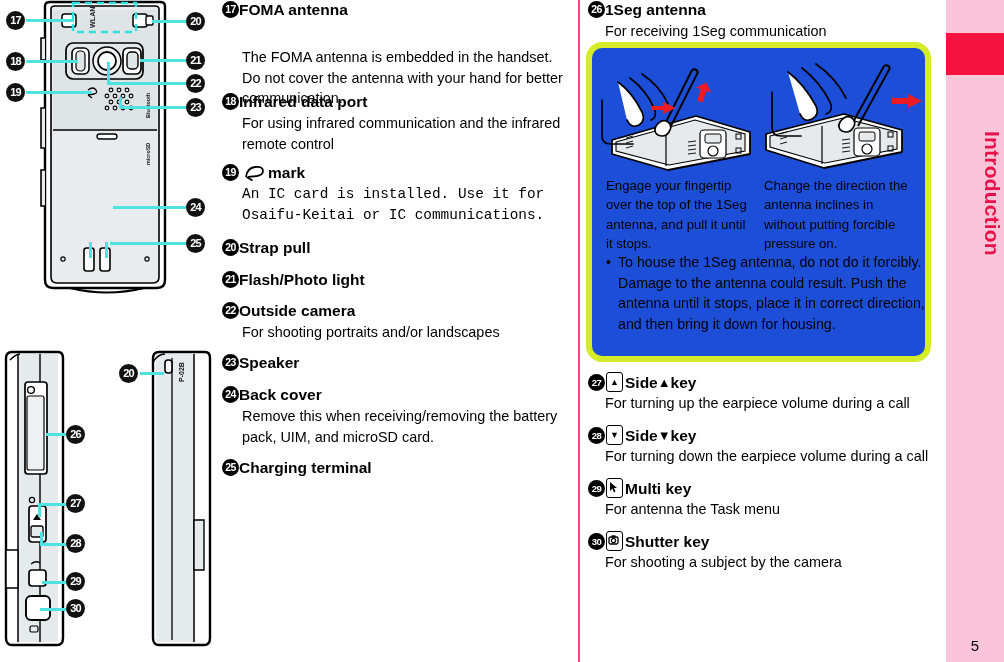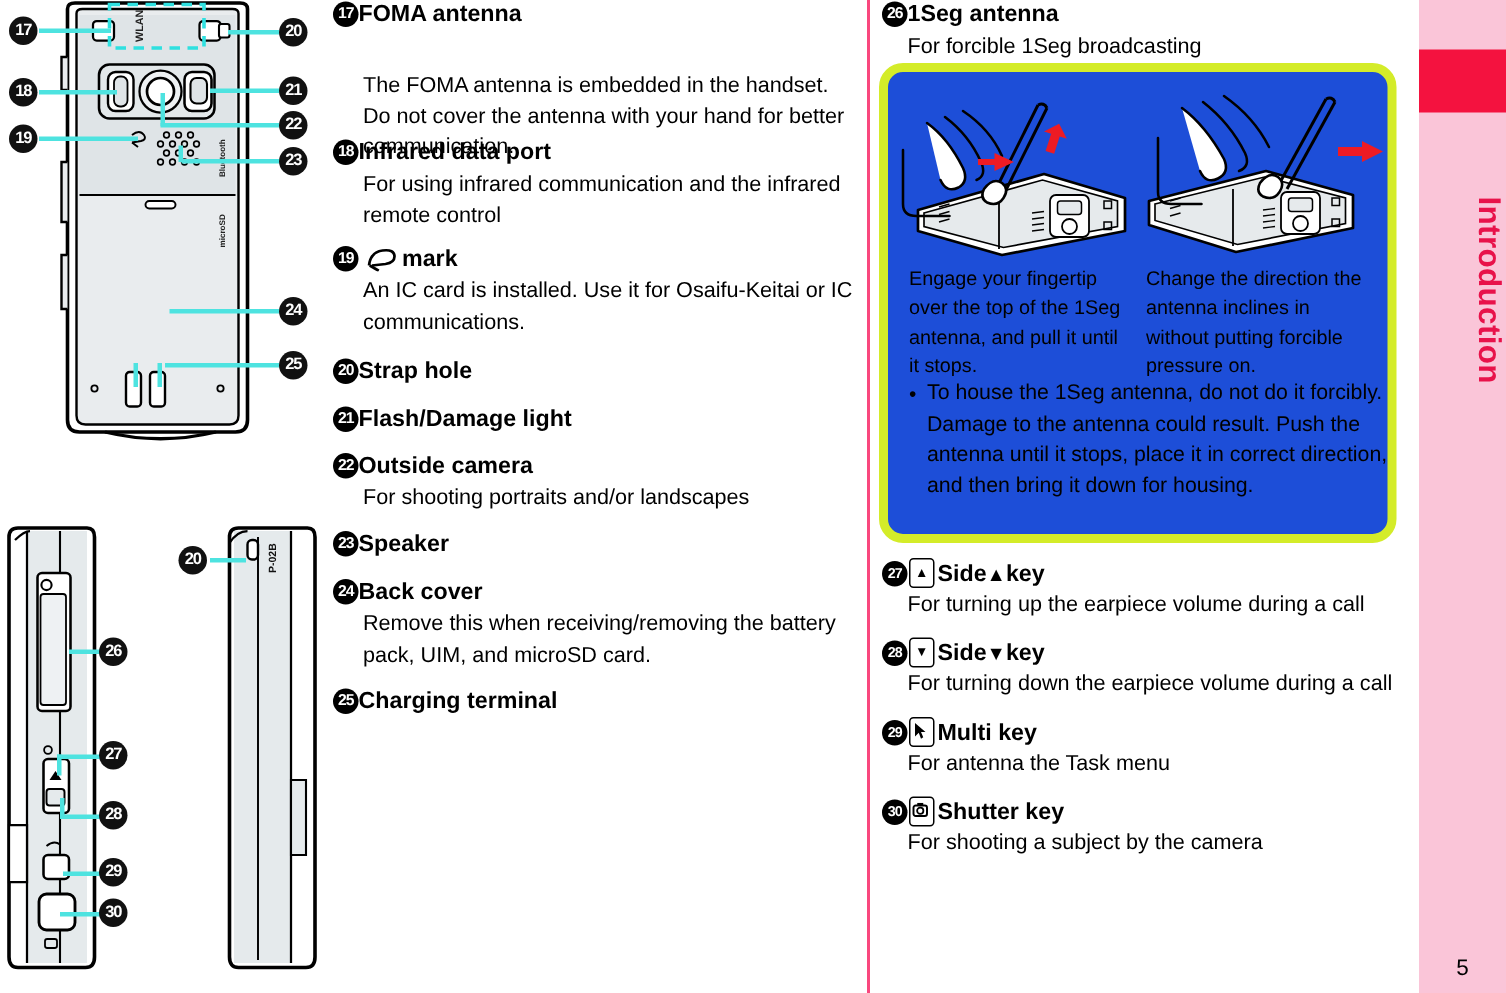--- a/index.html
+++ b/index.html
@@ -294,34 +294,34 @@
     <div class="hd">
       <span class="cnum">19</span>
       <span class="felica">
         <svg width="22" height="16" viewBox="0 0 22 16">
           <path d="M3,12 q1,-9 9,-10 q8,-1 8,4 q0,4 -6,5 l-9,1" fill="none" stroke="#000" stroke-width="1.8"></path>
           <path d="M3.5,12 l6,3.5" fill="none" stroke="#000" stroke-width="1.8"></path>
         </svg>
       </span>
         <span>mark</span>
     </div>
-    <div class="bd" style="padding-left:20px;padding-top:2px;">An IC card is installed. Use it for Osaifu-Keitai or IC communications.</div>
+    <div class="bd" style="padding-left:20px;padding-top:2px;font-family:Liberation Mono, monospace;">An IC card is installed. Use it for Osaifu-Keitai or IC communications.</div>
   </div>
 
   <div class="entry" style="left:222px;top:238px;width:350px;">
     <div class="hd">
       <span class="cnum">20</span>
-        <span>Strap hole</span>
+        <span>Strap pull</span>
     </div>
   </div>
 
   <div class="entry" style="left:222px;top:270px;width:350px;">
     <div class="hd">
       <span class="cnum">21</span>
-        <span>Flash/Damage light</span>
+        <span>Flash/Photo light</span>
     </div>
   </div>
 
   <div class="entry" style="left:222px;top:301px;width:350px;">
     <div class="hd">
       <span class="cnum">22</span>
         <span>Outside camera</span>
     </div>
     <div class="bd" style="padding-left:20px;padding-top:2px;">For shooting portraits and/or landscapes</div>
   </div>
@@ -348,21 +348,21 @@
     </div>
   </div>
 
   <div class="divider"></div>
 
   <div class="entry" style="left:588px;top:0px;width:345px;">
     <div class="hd">
       <span class="cnum">26</span>
         <span>1Seg antenna</span>
     </div>
-    <div class="bd" style="padding-left:17px;padding-top:2px;">For forcible 1Seg broadcasting</div>
+    <div class="bd" style="padding-left:17px;padding-top:2px;">For receiving 1Seg communication</div>
   </div>
 
   <div class="greenbox">
 
     <div class="illus" style="left:8px;top:6px;width:160px;height:120px;">
       <svg width="160" height="120" viewBox="0 0 160 120">
 
         <g stroke="#000" stroke-width="1.8" fill="#ffffff" stroke-linejoin="round">
           <path d="M12,86 L96,62 L150,78 L150,100 L68,116 L12,100 Z"></path>
         </g>

